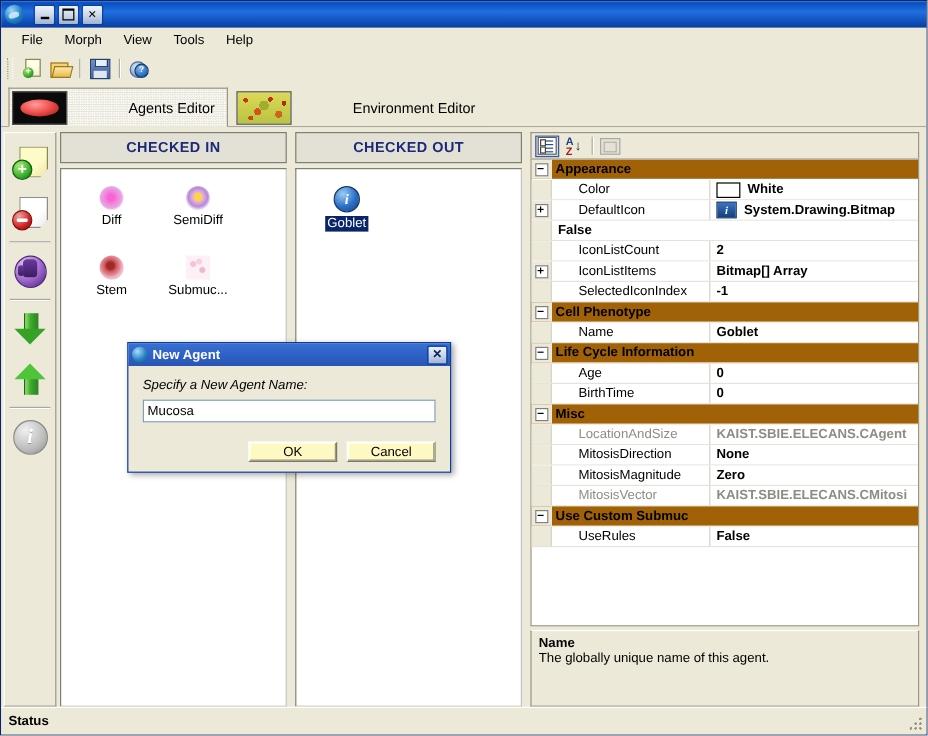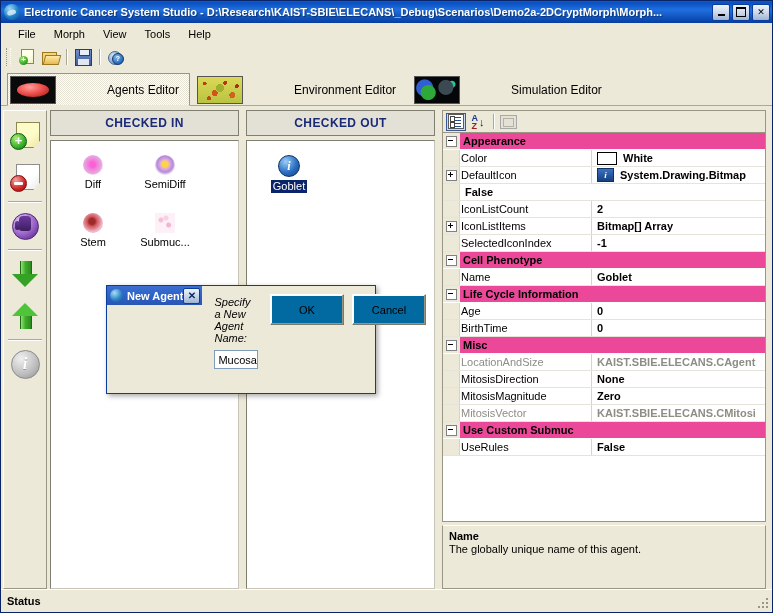--- a/index.html
+++ b/index.html
@@ -439,21 +439,21 @@
   .propgrid {
     flex: 1 1 auto;
     border: 1px solid #9a9684;
     background: #fff;
     overflow: hidden;
     box-sizing: border-box;
     min-height: 0;
   }
   .prow { display: flex; height: 16px; align-items: stretch; font-size: 11px; }
   .prow.category {
-    background: #ec4899;
+    background: #a16207;
     font-weight: bold;
     border-bottom: 1px solid #fff;
   }
   .prow.prop { background: #fff; border-bottom: 1px solid #e6e4da; }
   .exp-cell {
     width: 16px; flex: 0 0 auto;
     background: #ece9d8;
     display: flex; align-items: center; justify-content: center;
     border-right: 1px solid #ece9d8;
   }
@@ -465,21 +465,21 @@
   }
   .expander::before {
     content:""; position:absolute; left:1px; top:3px; width:5px; height:1px; background:#000;
   }
   .expander.plus::after {
     content:""; position:absolute; left:3px; top:1px; width:1px; height:5px; background:#000;
   }
   .pname {
     width: 132px; flex: 0 0 auto;
     display: flex; align-items: center;
-    padding-left: 1px;
+    padding-left: 22px;
     color: #000;
     box-sizing: border-box;
     border-right: 1px solid #d6d3c8;
     overflow: hidden; white-space: nowrap;
   }
   .prow.category .pname { border-right: 0; width: auto; flex: 1 1 auto; padding-left: 3px; }
   .pval {
     flex: 1 1 auto;
     display: flex; align-items: center;
     padding-left: 5px;
@@ -536,21 +536,21 @@
 
   
   .dialog {
     position: absolute;
     left: 105px; top: 284px;
     width: 270px; height: 109px;
     background: #ece9d8;
     border: 1px solid #0a3d9c;
     box-shadow: 2px 2px 5px rgba(0,0,0,.35);
     z-index: 50;
-    display: flex; flex-direction: row;
+    display: flex; flex-direction: column;
     box-sizing: border-box;
   }
   .dlg-title {
     height: 19px;
     background: linear-gradient(to bottom, #3b6fd0 0%, #2f63c8 45%, #2856b4 100%);
     display: flex; align-items: center;
     padding: 0 2px 0 3px;
     flex: 0 0 auto;
   }
   .dlg-icon {
@@ -577,38 +577,37 @@
     padding-left: 3px;
     font-size: 11px; color: #000;
   }
   .dlg-btns {
     display: flex; justify-content: flex-end; gap: 8px;
     padding: 0 12px 8px 0;
     flex: 0 0 auto;
     margin-top: 8px;
   }
   .dlg-btn {
-    width: 74px; height: 31px;
-    background: #0369a1;
+    width: 74px; height: 17px;
+    background: #fef9c3;
     border: 1px solid #7a7a6a;
     border-top-color: #fff; border-left-color: #fff;
     box-shadow: inset -1px -1px 0 #9a9684, inset 1px 1px 0 #fdfdf8;
     display: flex; align-items: center; justify-content: center;
     font-size: 11px; color: #000;
     box-sizing: border-box;
   }
 </style>
 </head>
 <body>
 
 <div class="app">
 
   <div class="titlebar">
     <div class="title-icon"></div>
-    <div class="title-text">Electronic Cancer System Studio - D:\Research\KAIST-SBIE\ELECANS\_Debug\Scenarios\Demo2a-2DCryptMorph\Morph...</div>
     <div class="win-btns">
       <div class="win-btn wb-min">
           <span></span>
         </div>
       <div class="win-btn wb-max">
           <span></span>
         </div>
       <div class="win-btn wb-close">✕</div>
     </div>
   </div>
@@ -649,24 +648,20 @@
   </div>
 
   <div class="tabstrip">
     <div class="tab active">
       <div class="tab-img thumb-agents"></div>
       <div class="tab-label">Agents Editor</div>
     </div>
     <div class="tab inactive">
       <div class="tab-img thumb-env"></div>
       <div class="tab-label">Environment Editor</div>
-    </div>
-    <div class="tab inactive">
-      <div class="tab-img thumb-sim"></div>
-      <div class="tab-label">Simulation Editor</div>
     </div>
   </div>
 
   <div class="body">
 
     <div class="rail">
       <div class="rail-btn">
         <div class="ri-newagent">
           <div class="pg"></div>
             <div class="bdg">+</div>

